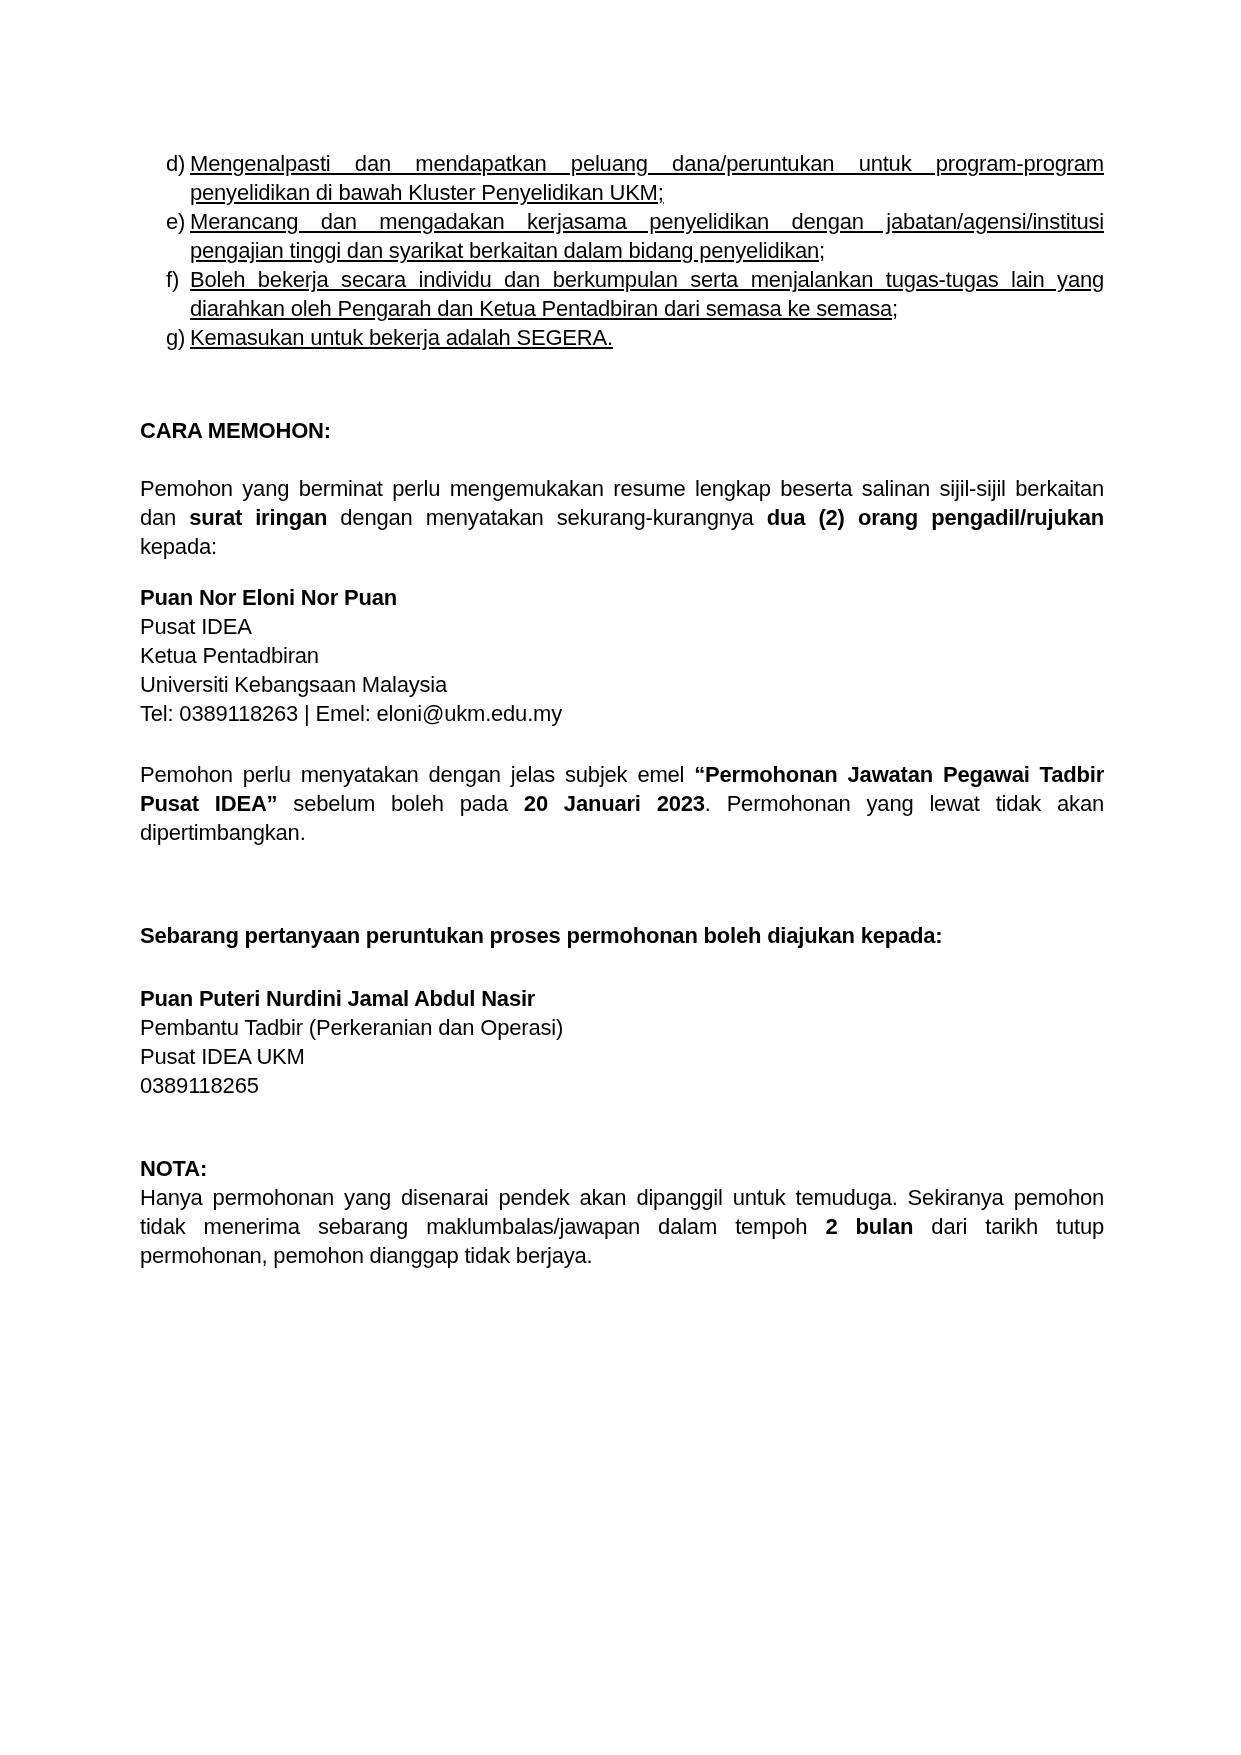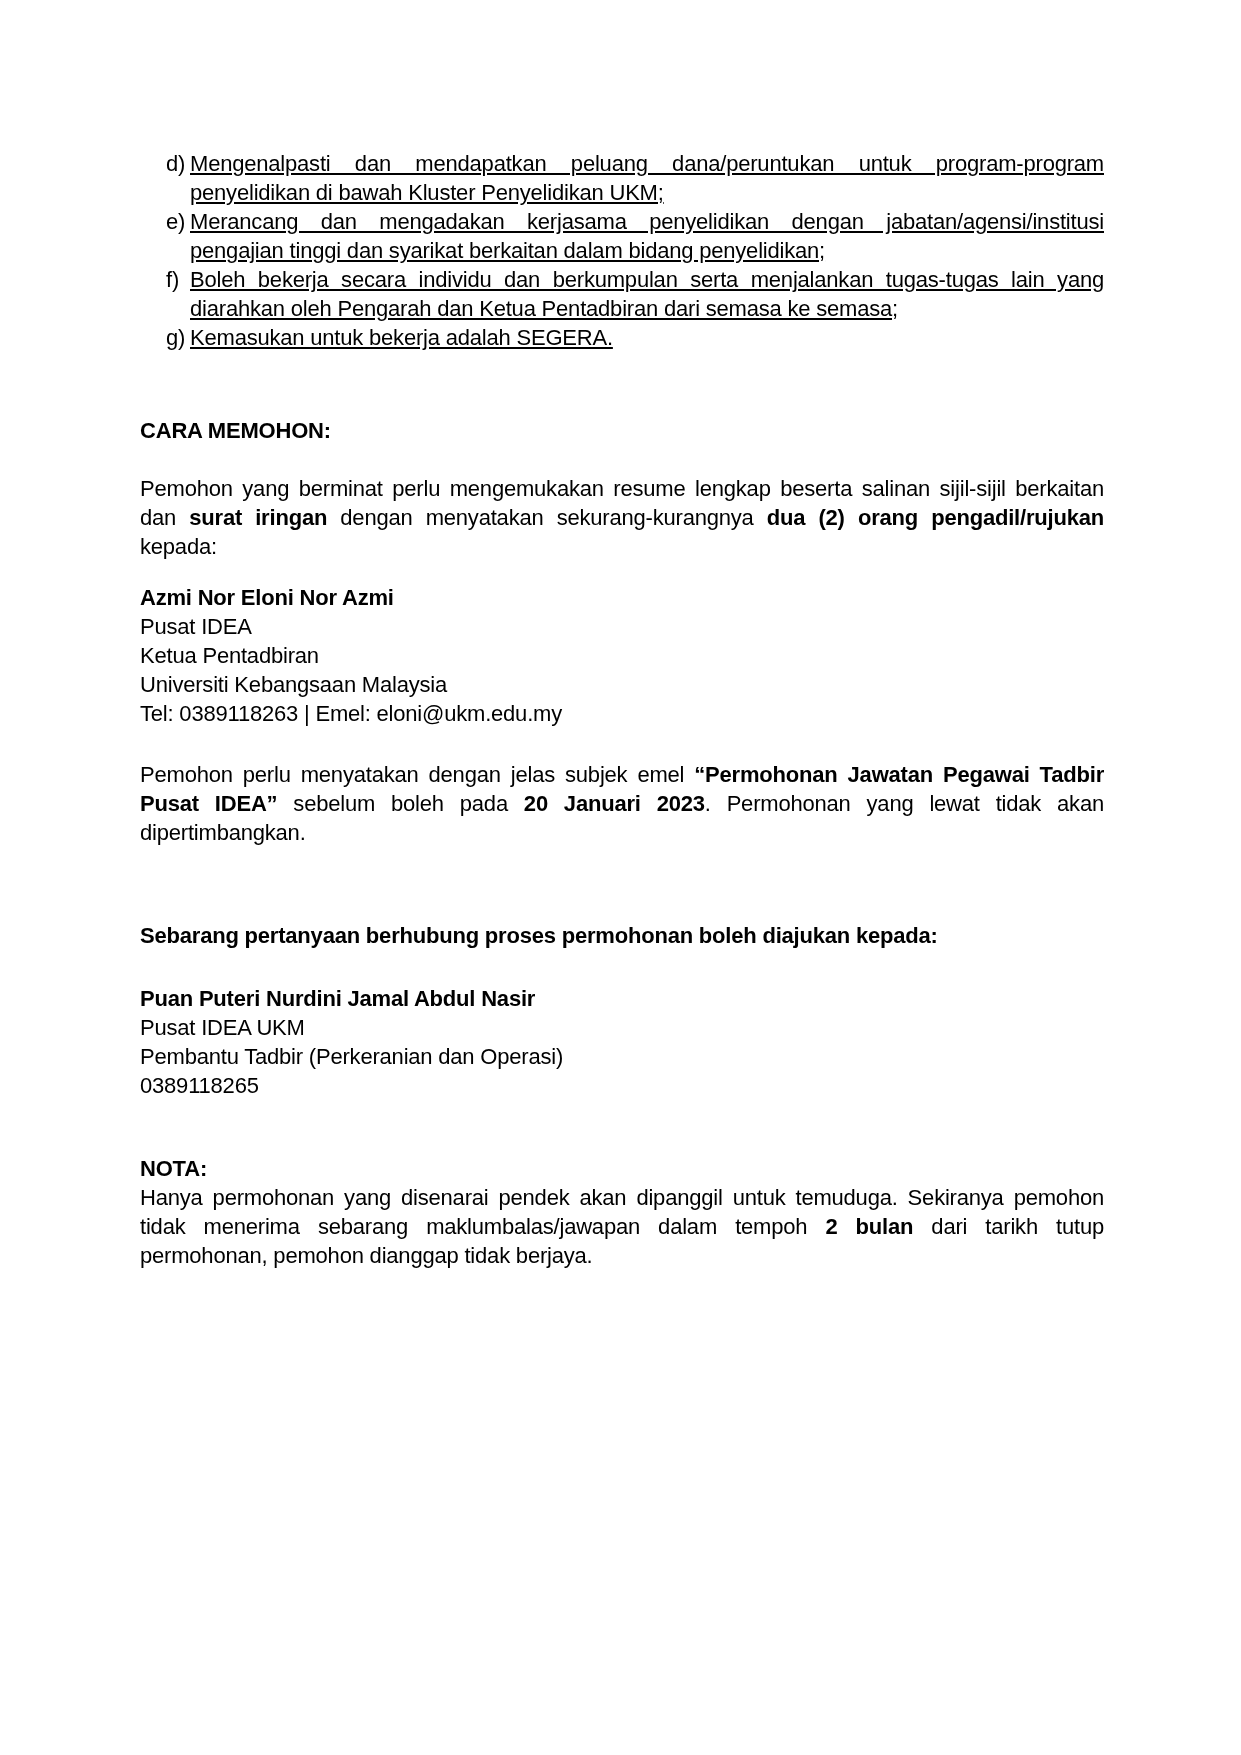--- a/index.html
+++ b/index.html
@@ -61,35 +61,35 @@
         <span class="duty-marker">g)</span>
         <span class="duty-text"><span>Kemasukan untuk bekerja adalah SEGERA.</span></span>
       </li>
     </ul>
 
     <div class="heading">CARA MEMOHON:</div>
 
     <div class="para para-apply"><span>Pemohon yang berminat perlu mengemukakan resume lengkap beserta salinan sijil-sijil berkaitan dan </span><span class="bold">surat iringan</span><span> dengan menyatakan sekurang-kurangnya </span><span class="bold">dua (2) orang pengadil/rujukan</span><span> kepada:</span></div>
 
     <div class="contact-block">
-      <div class="contact-name">Azmi Nor Eloni Nor Azmi</div>
+      <div class="contact-name">Puan Nor Eloni Nor Puan</div>
       <div>Pusat IDEA</div>
       <div>Ketua Pentadbiran</div>
       <div>Universiti Kebangsaan Malaysia</div>
       <div>Tel: 0389118263 | Emel: eloni@ukm.edu.my</div>
     </div>
 
     <div class="para para-deadline"><span>Pemohon perlu menyatakan dengan jelas subjek emel </span><span class="bold">“Permohonan Jawatan Pegawai Tadbir Pusat IDEA”</span><span> sebelum boleh pada </span><span class="bold">20 Januari 2023</span><span>. Permohonan yang lewat tidak akan dipertimbangkan.</span></div>
 
-    <div class="enquiry-heading">Sebarang pertanyaan berhubung proses permohonan boleh diajukan kepada:</div>
+    <div class="enquiry-heading">Sebarang pertanyaan peruntukan proses permohonan boleh diajukan kepada:</div>
 
     <div class="contact-block-2">
       <div class="contact-name">Puan Puteri Nurdini Jamal Abdul Nasir</div>
+      <div>Pembantu Tadbir (Perkeranian dan Operasi)</div>
       <div>Pusat IDEA UKM</div>
-      <div>Pembantu Tadbir (Perkeranian dan Operasi)</div>
       <div>0389118265</div>
     </div>
 
     <div class="note-heading">NOTA:</div>
     <div class="para"><span>Hanya permohonan yang disenarai pendek akan dipanggil untuk temuduga. Sekiranya pemohon tidak menerima sebarang maklumbalas/jawapan dalam tempoh </span><span class="bold">2 bulan</span><span> dari tarikh tutup permohonan, pemohon dianggap tidak berjaya.</span></div>
 
   </div>
 </div>
 
 </body></html>

